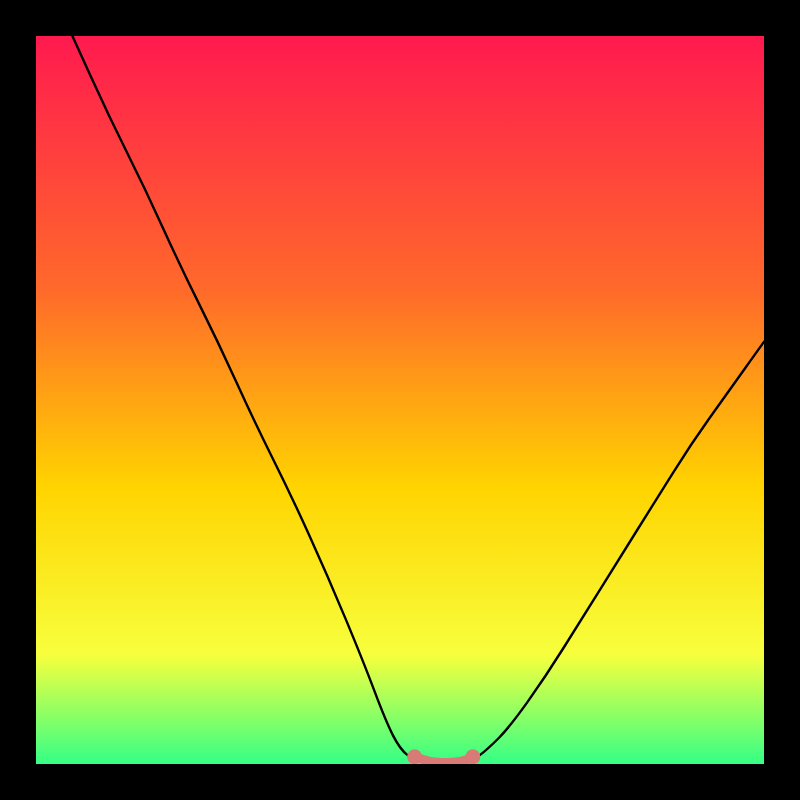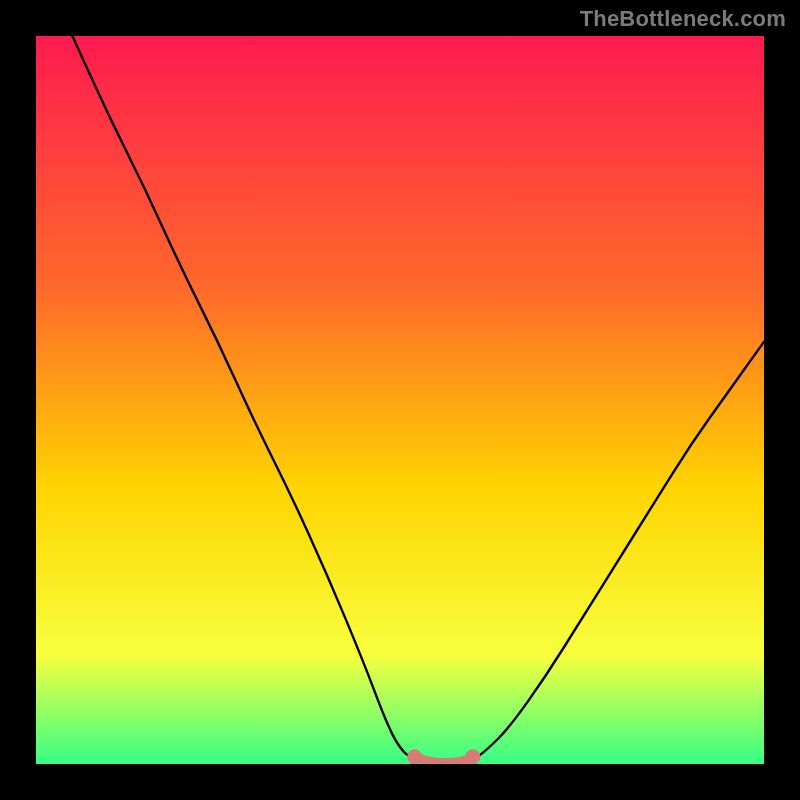--- a/index.html
+++ b/index.html
@@ -36,21 +36,20 @@
     color: #7b7b7b;
     letter-spacing: 0.2px;
   }
   svg { display: block; }
 </style>
 </head>
 <body>
 
 <div class="frame">
 
-  <div class="attribution">TheBottleneck.com</div>
 
   <div class="plot">
     <svg id="chart-svg" width="728" height="728" viewBox="0 0 728 728">
       <defs>
         <linearGradient id="bg-grad" x1="0" y1="0" x2="0" y2="1">
           <stop id="g0" offset="0%" stop-color="#ff1a4f"></stop>
           <stop id="g1" offset="35%" stop-color="#ff6a2a"></stop>
           <stop id="g2" offset="62%" stop-color="#ffd400"></stop>
           <stop id="g3" offset="85%" stop-color="#f7ff3d"></stop>
           <stop id="g4" offset="100%" stop-color="#35ff86"></stop>

